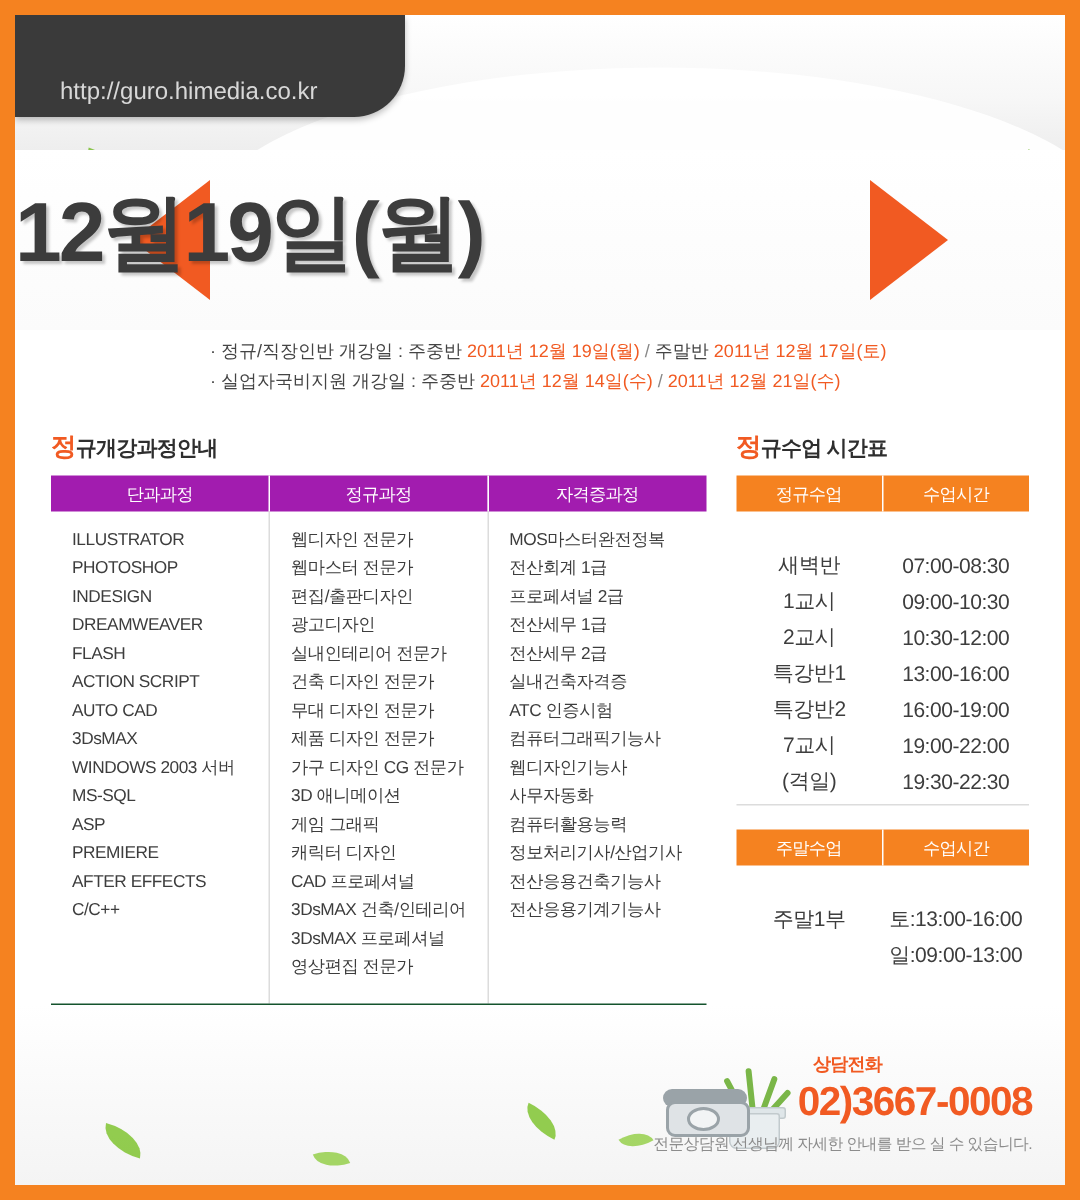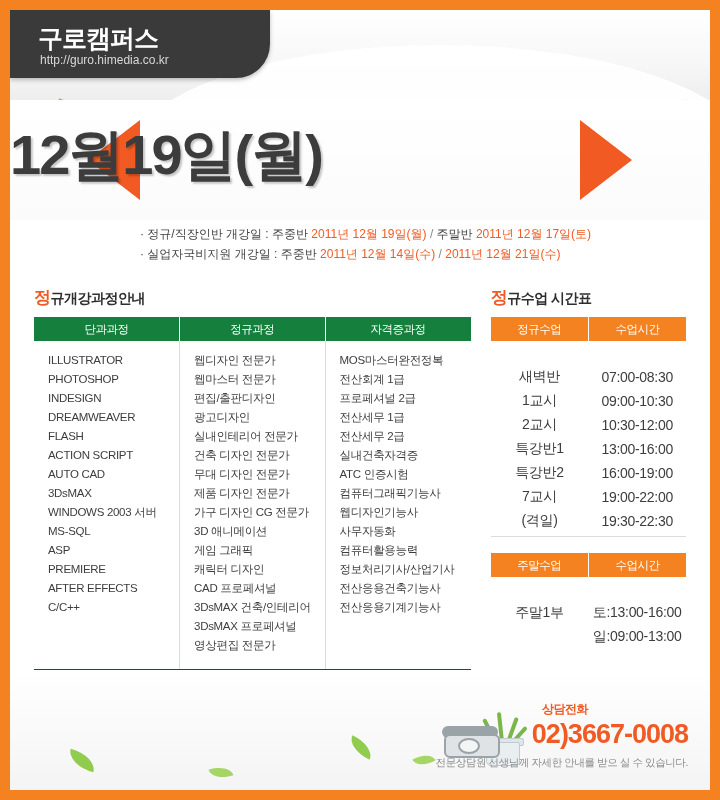--- a/index.html
+++ b/index.html
@@ -45,21 +45,21 @@
     color: #ffffff;
     font-size: 25px;
     font-weight: bold;
     letter-spacing: -1px;
   }
   .campus-url {
     position: absolute;
     left: 30px;
     top: 43px;
     color: #d8d8d8;
-    font-size: 12px;
+    font-size: 16px;
     letter-spacing: 0px;
   }
   .hdr-swoosh {
     position: absolute;
     right: -40px;
     bottom: -55px;
     width: 620px;
     height: 110px;
     border-radius: 50% 50% 0 0 / 100% 100% 0 0;
     background: #ffffff;
@@ -148,21 +148,21 @@
     font-size: 17px;
     font-weight: bold;
   }
 
   table.grid {
     width: 100%;
     border-collapse: collapse;
     table-layout: fixed;
   }
   table.grid th {
-    background: #15803d;
+    background: #a21caf;
     color: #ffffff;
     font-size: 11.5px;
     font-weight: normal;
     height: 22px;
     border-right: 1px solid #ffffff;
     letter-spacing: -0.5px;
   }
   table.grid th:last-child { border-right: none; }
   table.grid td {
     vertical-align: top;
@@ -313,21 +313,20 @@
   .blade.b-5 { left: 31px; transform: rotate(42deg); height: 20px;}
 </style>
 </head>
 <body>
 
 <div class="page">
 
   <div class="header">
     <div class="hdr-swoosh"></div>
     <div class="header-tab"></div>
-    <div class="campus-title">구로캠퍼스</div>
     <div class="campus-url">http://guro.himedia.co.kr</div>
   </div>
   <div class="leaf l1"></div>
   <div class="leaf l2"></div>
   <div class="leaf l3"></div>
   <div class="leaf l4"></div>
 
   <div class="date-band">
     <div class="arrow-left"></div>
     <div class="arrow-right"></div>

